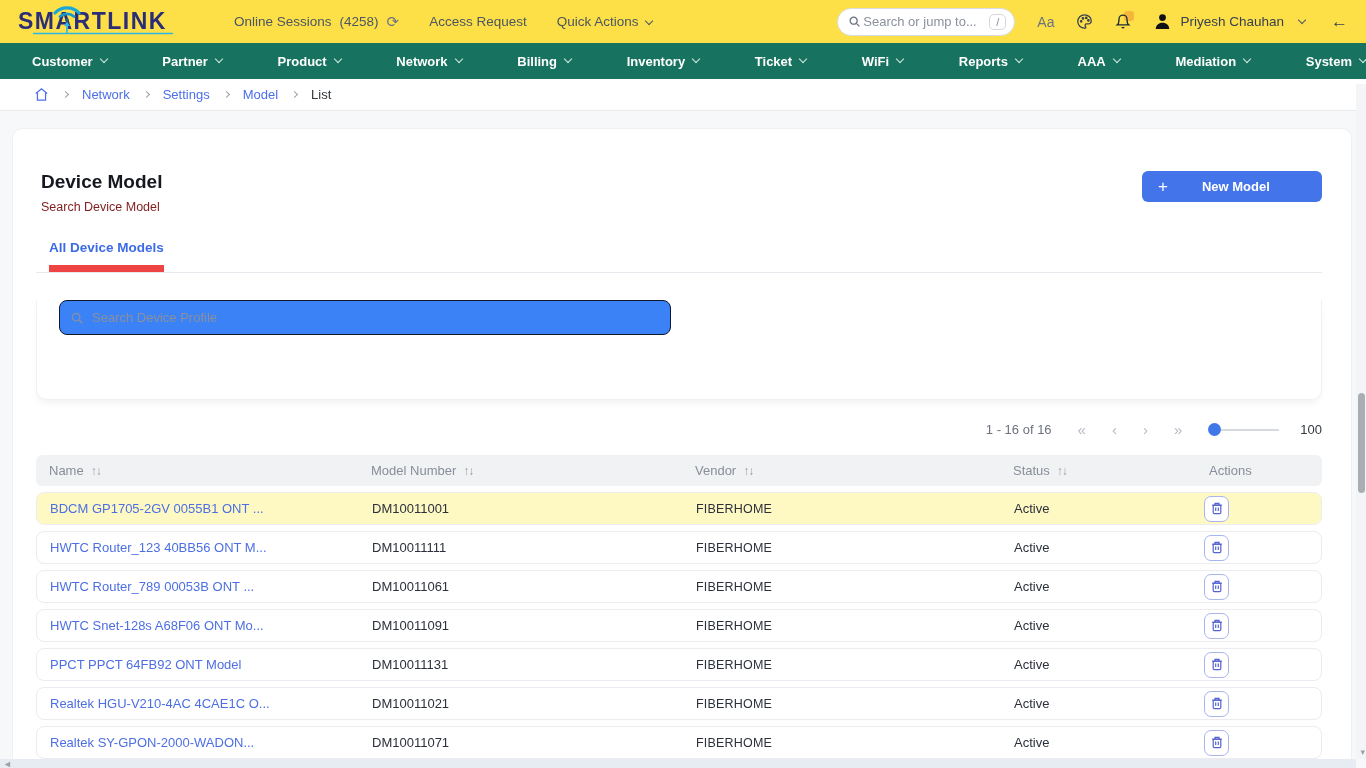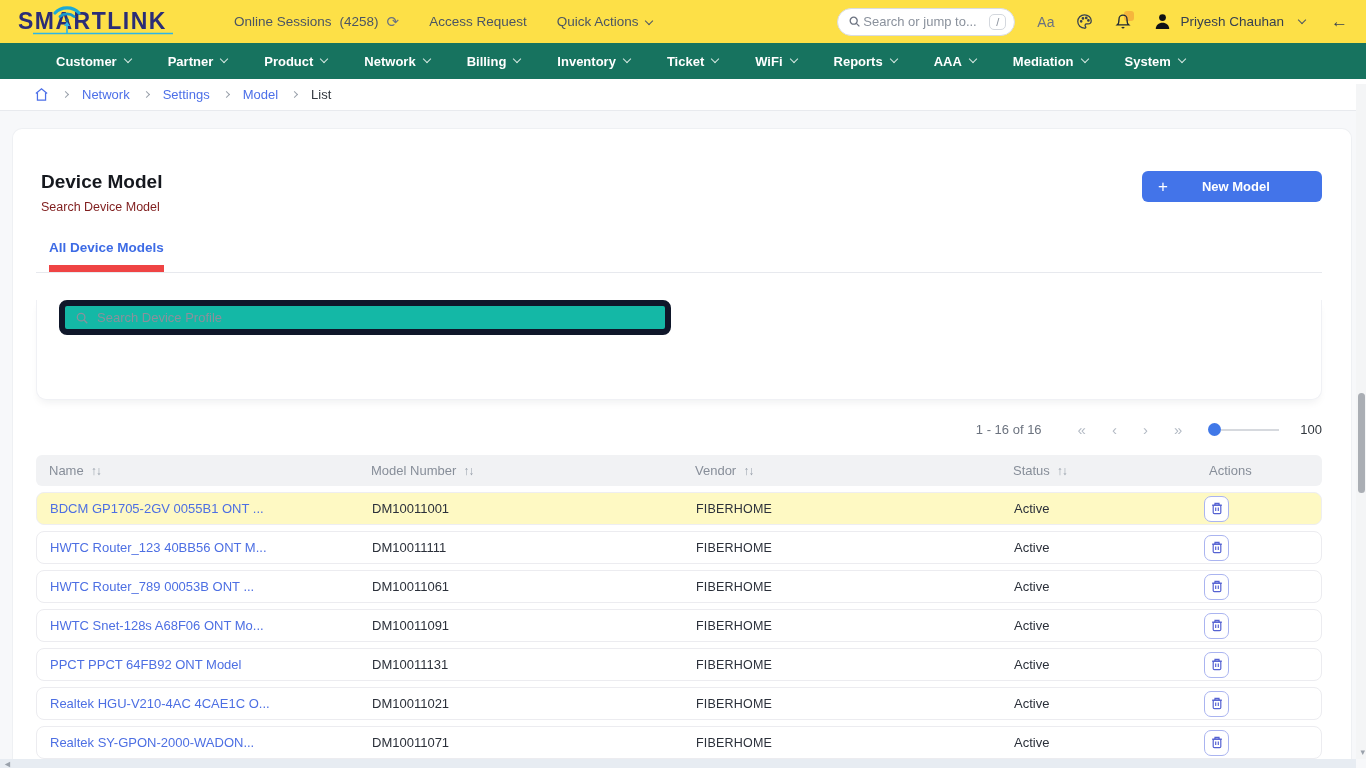--- a/index.html
+++ b/index.html
@@ -17,21 +17,21 @@
   .search-pill { width:178px; height:28px; border:1px solid #d9dce2; border-radius:14px; display:flex; align-items:center; padding:0 8px 0 10px; color:#8a919c; font-size:13px; gap:2px; background:#fff; }
   .search-pill .ph { flex:1; white-space:nowrap; overflow:hidden; }
   .slash-badge { border:1px solid #d4d8de; border-radius:5px; font-size:11px; padding:1px 6px; color:#8a919c; }
   .aa { font-size:14px; color:#6b7280; cursor:pointer; }
   .iconbtn { position:relative; cursor:pointer; display:flex; align-items:center; }
   .bell-badge { position:absolute; right:-3px; top:-2px; width:10px; height:10px; background:#f6b63c; border-radius:3px; z-index:-1; }
   .user { display:flex; align-items:center; gap:8px; font-size:13.5px; color:#374151; cursor:pointer; }
   .back-arrow { font-size:17px; color:#374151; margin-left:4px; cursor:pointer; }
 
   
-  .mainnav { height:36px; background:#17735f; display:flex; align-items:center; padding-left:56px; gap:37px; }
+  .mainnav { height:36px; background:#17735f; display:flex; align-items:center; padding-left:32px; gap:37px;justify-content:space-between; }
   .mainnav .nav-item { color:#ffffff; font-size:13px; font-weight:700; display:flex; align-items:center; cursor:pointer; white-space:nowrap; }
   .mainnav .chev { border-color:#d7e9e3; margin-left:8px; }
 
   
   .crumbbar { height:32px; background:#ffffff; border-bottom:1px solid #e8eaee; display:flex; align-items:center; padding-left:34px; gap:14px; font-size:13px; }
   .crumb-link { color:#4c6fe8; cursor:pointer; text-decoration:none; }
   .crumb-current { color:#32383f; }
   .crumb-sep { width:5px; height:5px; border-right:1.5px solid #9aa1ab; border-bottom:1.5px solid #9aa1ab; display:inline-block; transform:rotate(-45deg); }
 
   
@@ -39,27 +39,27 @@
   .page-head { display:flex; align-items:flex-start; margin:42px 29px 0 28px; }
   .page-title { font-size:19px; font-weight:700; color:#15181e; }
   .page-sub { font-size:12.5px; color:#7f1d1d; margin-top:7px; }
   .new-model-btn { margin-left:auto; width:180px; height:31px; background:#4374e9; border:none; border-radius:6px; color:#ffffff; font-size:13px; font-weight:700; display:flex; align-items:center; cursor:pointer; font-family:inherit; }
   .new-model-btn .plus { font-size:17px; font-weight:400; margin:0 34px 0 16px; }
 
   .tabsrow { margin:26px 29px 0 23px; border-bottom:1px solid #e7e9ee; display:flex; }
   .tab { margin-left:13px; padding-bottom:10px; font-size:13.5px; font-weight:700; color:#3d6be5; border-bottom:7px solid #ef4444; cursor:pointer; }
 
   .search-card { margin:0 29px 0 23px; height:100px; border:1px solid #f0f1f5; border-top:none; border-radius:0 0 10px 10px; box-shadow:0 5px 9px -3px rgba(16,24,40,.07); background:#fff; }
-  .device-search { margin:27px 0 0 22px; width:612px; height:35px; border:6px solid #0f172a; border-radius:8px; display:flex; align-items:center; padding:0 10px; gap:8px; color:#8a919c; font-size:13px; background:#14b8a6; }
+  .device-search { margin:27px 0 0 22px; width:612px; height:35px; border:1px solid #0f172a; border-radius:8px; display:flex; align-items:center; padding:0 10px; gap:8px; color:#8a919c; font-size:13px; background:#3b82f6; }
   .device-search input { border:none; outline:none; flex:1; font-size:13px; font-family:inherit; color:#32383f; background:transparent; }
   .device-search input::placeholder { color:#8a919c; }
 
   
   .pag-row { margin:22px 29px 0 23px; display:flex; align-items:center; justify-content:flex-end; gap:26px; }
-  .pag-count { font-size:13px; color:#6c737f; margin-right:10px; }
+  .pag-count { font-size:13px; color:#6c737f; margin-right:0; }
   .pag-nav { font-size:15px; color:#b3bac4; cursor:pointer; line-height:1; user-select:none; }
   .slider { display:flex; align-items:center; gap:0; }
   .slider-dot { width:13px; height:13px; border-radius:50%; background:#4078e8; cursor:pointer; }
   .slider-track { width:58px; height:2px; background:#d6d9de; }
   .slider-val { font-size:13px; color:#32383f; margin-left:21px; }
 
   
   .table { margin:18px 29px 0 23px; }
   .tgrid { display:grid; grid-template-columns:322px 324px 318px 196px 1fr; align-items:center; padding-left:13px; }
   .thead { height:31px; background:#f1f2f4; border-radius:6px; color:#878e99; font-size:13px; }

